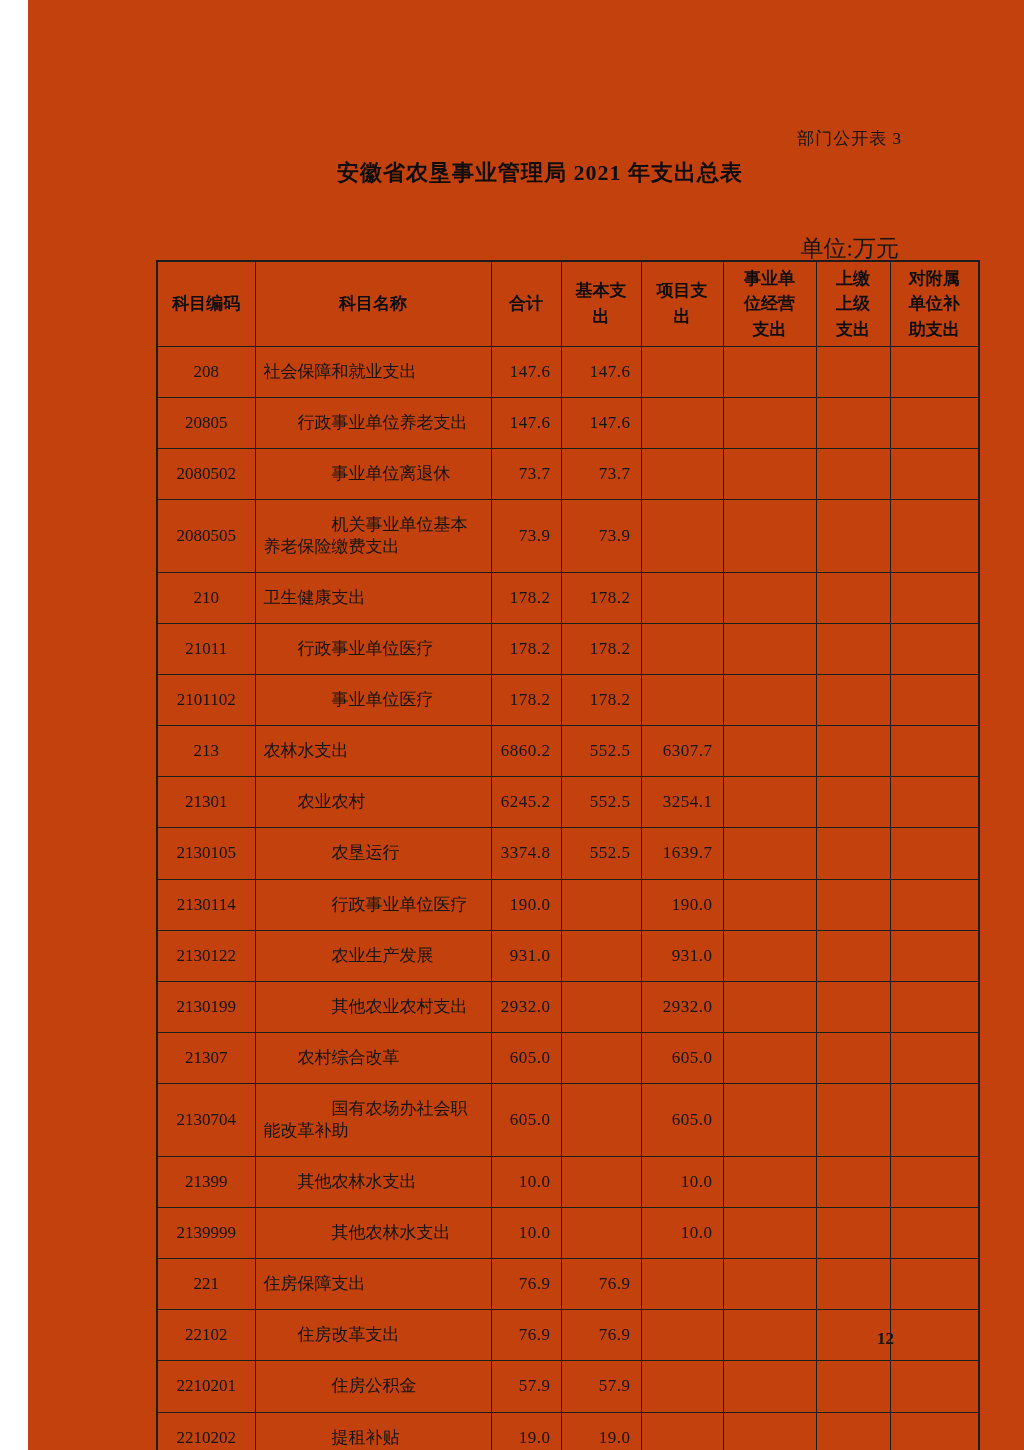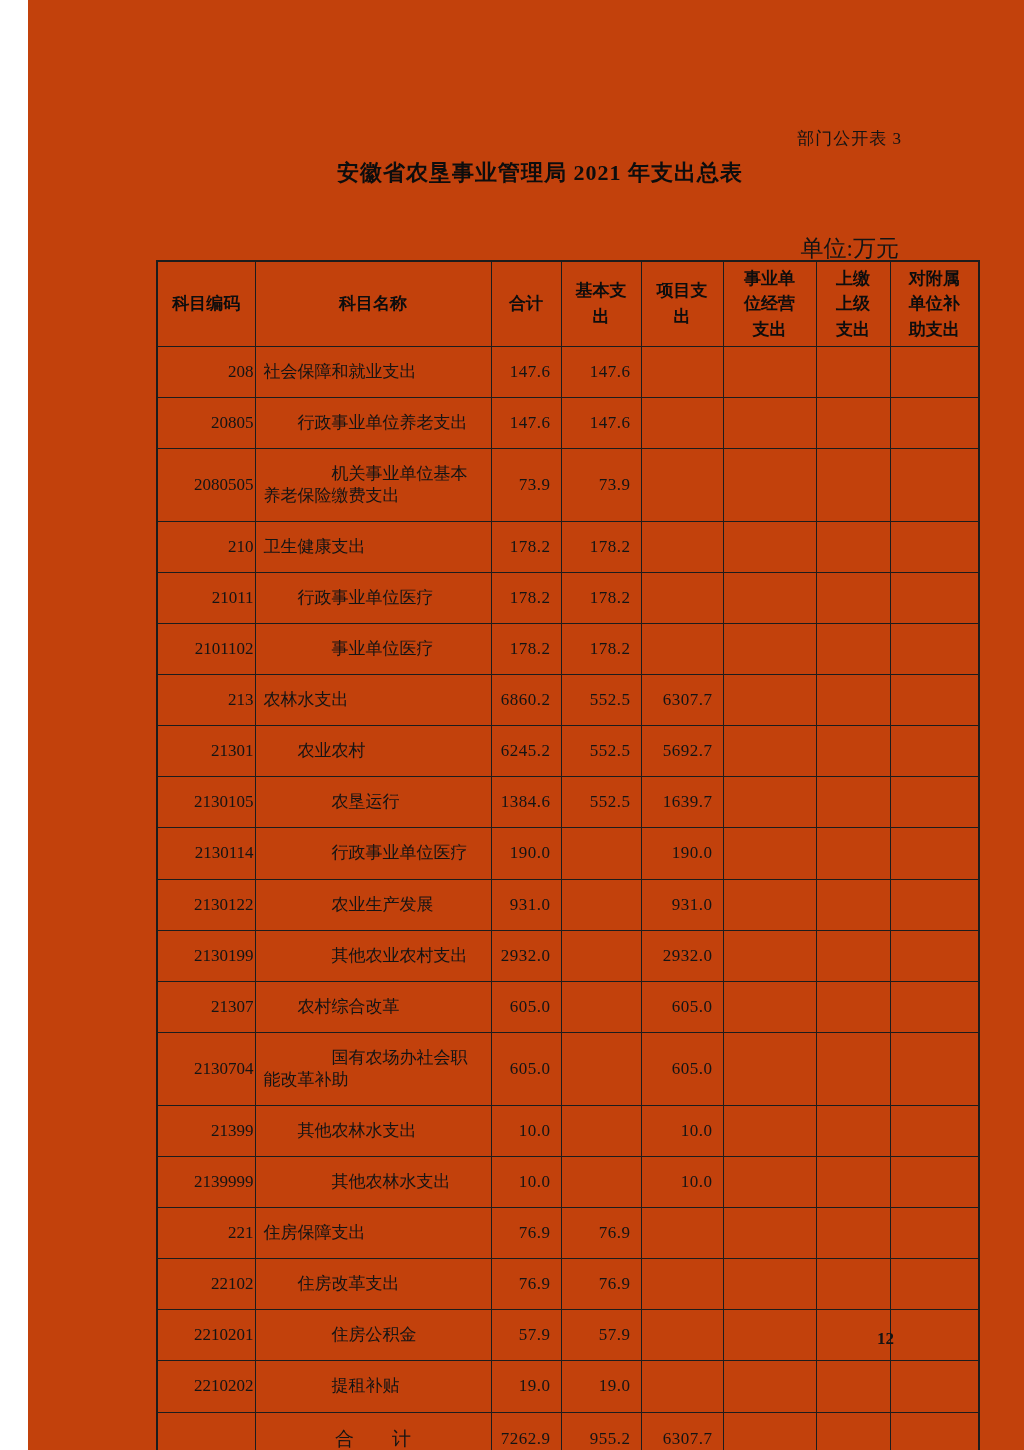--- a/index.html
+++ b/index.html
@@ -76,21 +76,21 @@
   }
   table.budget tbody tr.tall {
     height: 55px;
   }
   table.budget td {
     font-size: 17px;
     vertical-align: middle;
     line-height: 1.3;
   }
   td.c-code {
-    text-align: right;
+    text-align: center;
   }
   td.c-name {
     text-align: left;
     padding: 14px 8px;
     white-space: pre-wrap;
   }
   td.c-num {
     text-align: right;
     padding-right: 10px;
     letter-spacing: 0.5px;
@@ -166,20 +166,30 @@
         <tr>
           <td class="c-code">20805</td>
           <td class="c-name">　　行政事业单位养老支出</td>
           <td class="c-num">147.6</td>
           <td class="c-num">147.6</td>
           <td class="c-num"></td>
           <td class="c-num"></td>
           <td class="c-num"></td>
           <td class="c-num"></td>
         </tr>
+        <tr>
+          <td class="c-code">2080502</td>
+          <td class="c-name">　　　　事业单位离退休</td>
+          <td class="c-num">73.7</td>
+          <td class="c-num">73.7</td>
+          <td class="c-num"></td>
+          <td class="c-num"></td>
+          <td class="c-num"></td>
+          <td class="c-num"></td>
+        </tr>
         <tr class="tall">
           <td class="c-code">2080505</td>
           <td class="c-name">　　　　机关事业单位基本
 养老保险缴费支出</td>
           <td class="c-num">73.9</td>
           <td class="c-num">73.9</td>
           <td class="c-num"></td>
           <td class="c-num"></td>
           <td class="c-num"></td>
           <td class="c-num"></td>
@@ -222,29 +232,29 @@
           <td class="c-num">6307.7</td>
           <td class="c-num"></td>
           <td class="c-num"></td>
           <td class="c-num"></td>
         </tr>
         <tr>
           <td class="c-code">21301</td>
           <td class="c-name">　　农业农村</td>
           <td class="c-num">6245.2</td>
           <td class="c-num">552.5</td>
-          <td class="c-num">5692.7</td>
+          <td class="c-num">3254.1</td>
           <td class="c-num"></td>
           <td class="c-num"></td>
           <td class="c-num"></td>
         </tr>
         <tr>
           <td class="c-code">2130105</td>
           <td class="c-name">　　　　农垦运行</td>
-          <td class="c-num">1384.6</td>
+          <td class="c-num">3374.8</td>
           <td class="c-num">552.5</td>
           <td class="c-num">1639.7</td>
           <td class="c-num"></td>
           <td class="c-num"></td>
           <td class="c-num"></td>
         </tr>
         <tr>
           <td class="c-code">2130114</td>
           <td class="c-name">　　　　行政事业单位医疗</td>
           <td class="c-num">190.0</td>

